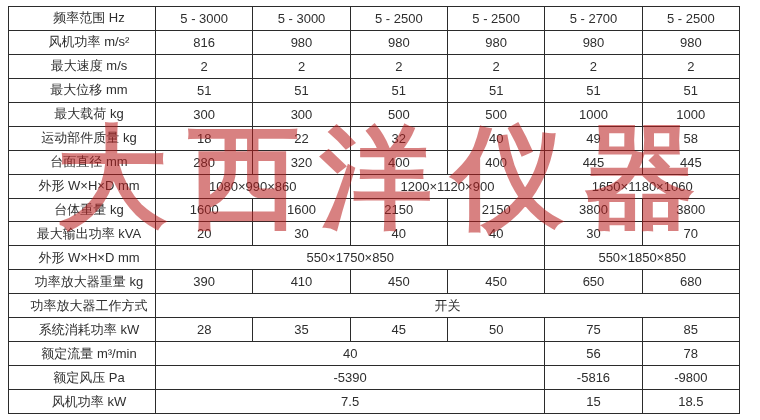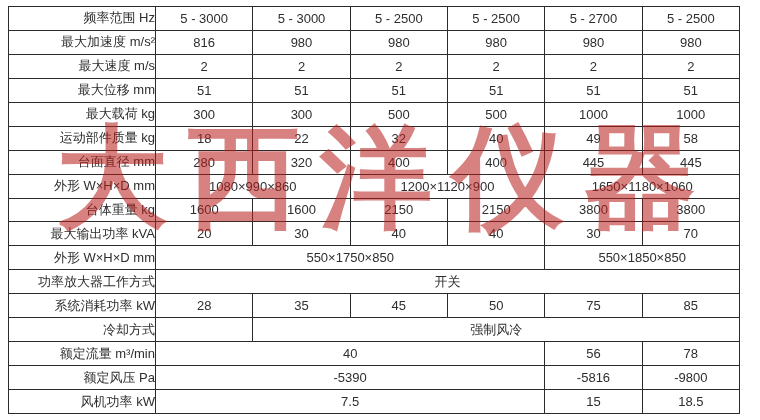--- a/index.html
+++ b/index.html
@@ -19,21 +19,21 @@
   .spec th,.spec td{
     border:1px solid #2b2b2b;
     font-size:13px;
     color:#2e2e2e;
     padding:0;
     font-weight:normal;
     white-space:nowrap;
     overflow:hidden;
   }
   .spec th.lbl{
-    text-align:right;
+    text-align:center;
     padding-left:14px;
   }
   .spec td.val{
     text-align:center;
   }
   .watermark{
     position:absolute;
     left:56px;top:122px;
     font-size:112px;line-height:1;
     font-weight:bold;
@@ -63,21 +63,21 @@
         <tr>
           <th class="lbl">频率范围 Hz</th>
           <td class="val">5 - 3000</td>
           <td class="val">5 - 3000</td>
           <td class="val">5 - 2500</td>
           <td class="val">5 - 2500</td>
           <td class="val">5 - 2700</td>
           <td class="val">5 - 2500</td>
         </tr>
         <tr>
-          <th class="lbl">最大加速度 m/s²</th>
+          <th class="lbl">风机功率 m/s²</th>
           <td class="val">816</td>
           <td class="val">980</td>
           <td class="val">980</td>
           <td class="val">980</td>
           <td class="val">980</td>
           <td class="val">980</td>
         </tr>
         <tr>
           <th class="lbl">最大速度 m/s</th>
           <td class="val">2</td>
@@ -146,38 +146,42 @@
           <td class="val">40</td>
           <td class="val">30</td>
           <td class="val">70</td>
         </tr>
         <tr>
           <th class="lbl">外形 W×H×D mm</th>
           <td class="val" colspan="4">550×1750×850</td>
           <td class="val" colspan="2">550×1850×850</td>
         </tr>
         <tr>
+          <th class="lbl">功率放大器重量 kg</th>
+          <td class="val">390</td>
+          <td class="val">410</td>
+          <td class="val">450</td>
+          <td class="val">450</td>
+          <td class="val">650</td>
+          <td class="val">680</td>
+        </tr>
+        <tr>
           <th class="lbl">功率放大器工作方式</th>
           <td class="val" colspan="6">开关</td>
         </tr>
         <tr>
           <th class="lbl">系统消耗功率 kW</th>
           <td class="val">28</td>
           <td class="val">35</td>
           <td class="val">45</td>
           <td class="val">50</td>
           <td class="val">75</td>
           <td class="val">85</td>
         </tr>
         <tr>
-          <th class="lbl">冷却方式</th>
-          <td class="val"></td>
-          <td class="val" colspan="5">强制风冷</td>
-        </tr>
-        <tr>
           <th class="lbl">额定流量 m³/min</th>
           <td class="val" colspan="4">40</td>
           <td class="val">56</td>
           <td class="val">78</td>
         </tr>
         <tr>
           <th class="lbl">额定风压 Pa</th>
           <td class="val" colspan="4">-5390</td>
           <td class="val">-5816</td>
           <td class="val">-9800</td>

